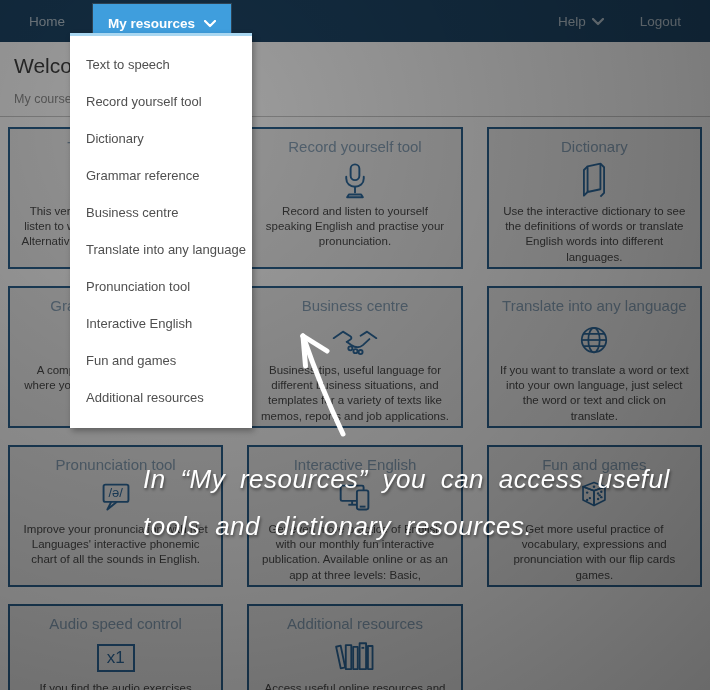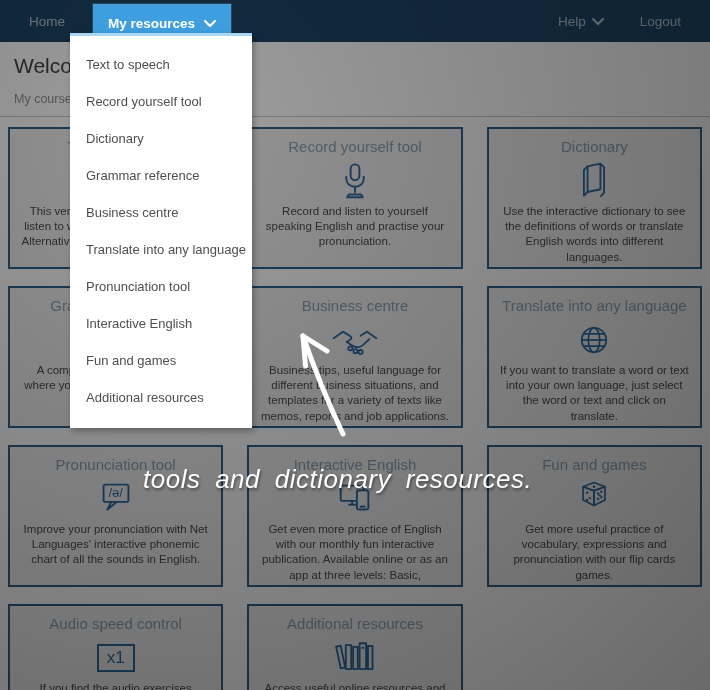--- a/index.html
+++ b/index.html
@@ -369,14 +369,15 @@
   <div class="dropdown-item">Additional resources</div>
 </div>
 
 <svg class="tutorial-arrow" width="72" height="118" viewBox="0 0 72 118">
   <path d="M58 112 Q36 66 18 14" fill="none" stroke="#ffffff" stroke-width="5" stroke-linecap="round"></path>
   <path d="M18 14 L20.5 44" fill="none" stroke="#ffffff" stroke-width="5" stroke-linecap="round"></path>
   <path d="M18 14 L42 29" fill="none" stroke="#ffffff" stroke-width="5" stroke-linecap="round"></path>
 </svg>
 
 <div class="annotation">
+  <div>In “My resources” you can access useful</div>
   <div>tools and dictionary resources.</div>
 </div>
 
 </body></html>

